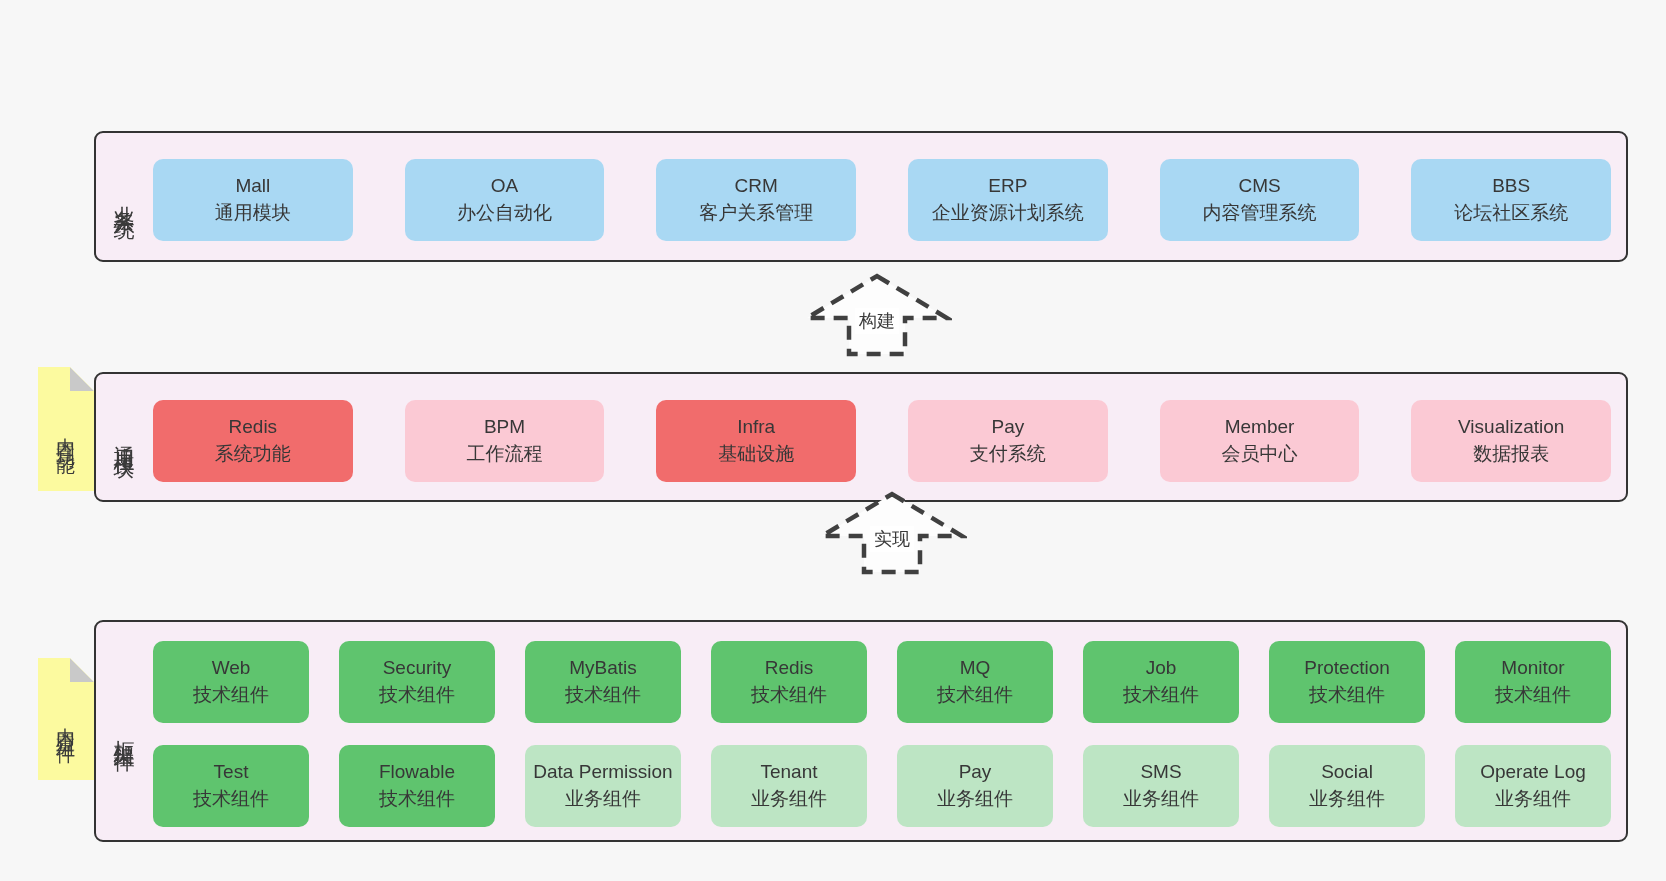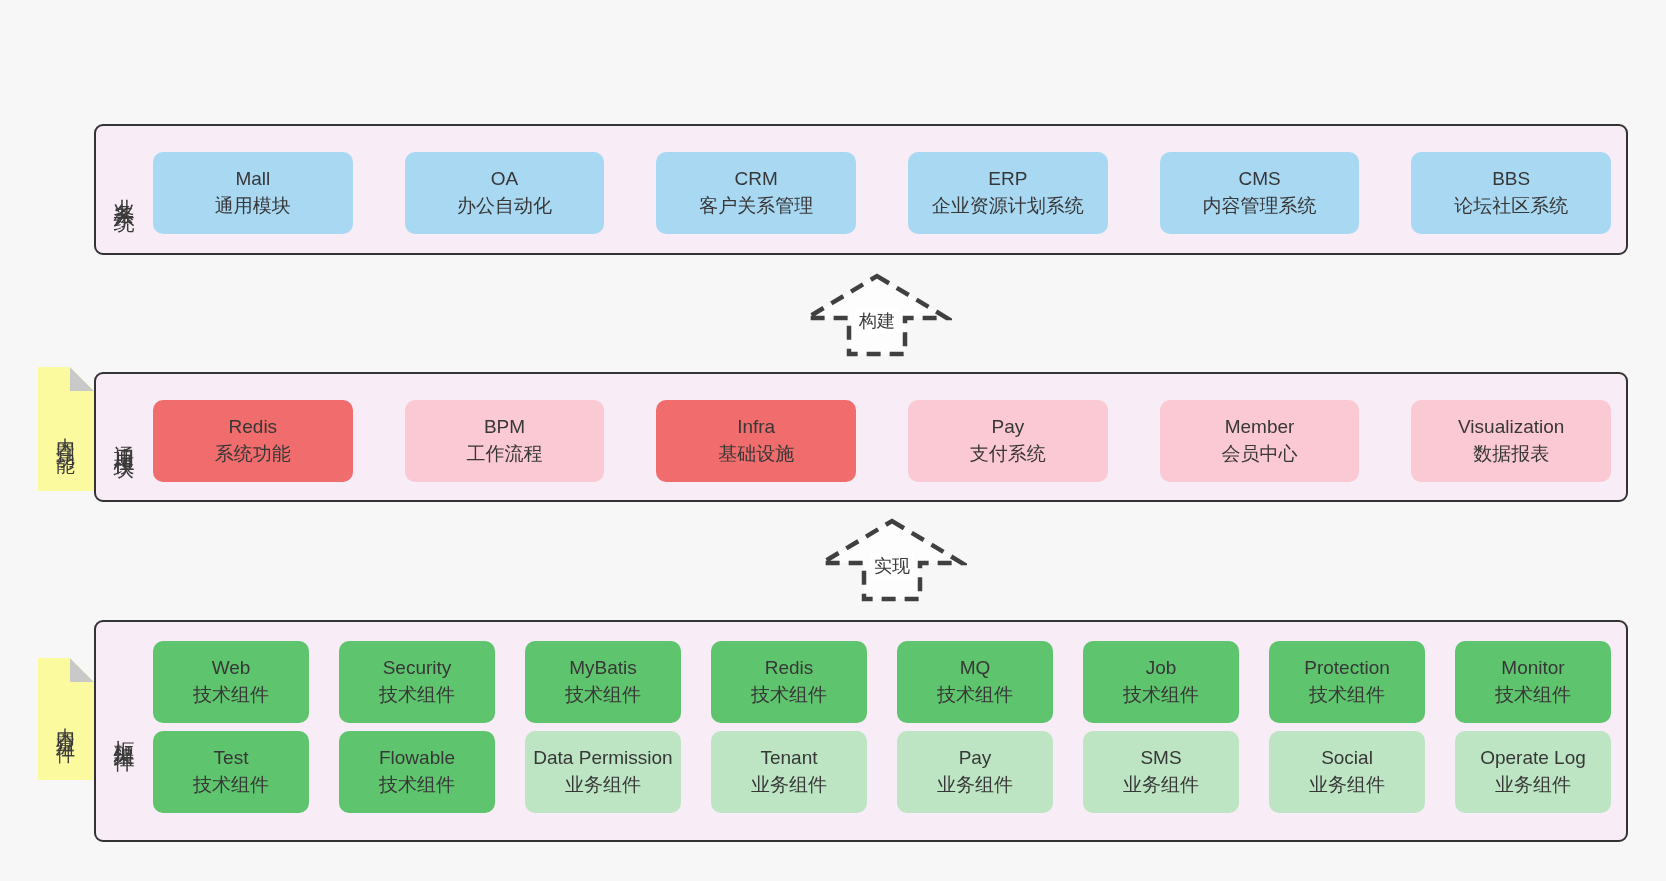--- a/index.html
+++ b/index.html
@@ -17,21 +17,21 @@
   
   .panel{
     position:absolute;
     left:94px;width:1534px;
     box-sizing:border-box;
     background:#f8edf6;
     border:2px solid #333333;
     border-radius:9px;
     display:flex;
   }
-  .panel-business{top:124px;height:131px;}
+  .panel-business{top:131px;height:131px;}
   .panel-modules{top:372px;height:130px;}
   .panel-components{top:620px;height:222px;}
   .panel-label{
     width:57px;
     display:flex;align-items:center;justify-content:center;
     font-size:21px;color:#3a3a3a;
     writing-mode:vertical-rl;text-orientation:upright;
     letter-spacing:4px;
     line-height:1;
   }
@@ -39,21 +39,21 @@
     flex:1;
     display:flex;
     padding-right:15px;
   }
   .row6{
     flex:1;display:flex;gap:52px;
     margin-top:26px;height:82px;
   }
   .rows-wrap{
     flex:1;display:flex;flex-direction:column;
-    margin-top:19px;gap:8px;
+    margin-top:19px;gap:22px;
   }
   .row8{
     display:flex;gap:30px;height:82px;
   }
   
   .box{
     flex:1 1 0;
     border-radius:10px;
     display:flex;flex-direction:column;
     align-items:center;justify-content:center;
@@ -75,21 +75,21 @@
   .arrow svg{position:absolute;left:0;top:0;}
   .arrow-label{
     position:absolute;
     left:50%;top:36px;transform:translateX(-50%);
     background:#ffffff;
     padding:1px 4px;
     font-size:18px;color:#3a3a3a;
     white-space:nowrap;
   }
   .arrow-build{left:802px;top:272px;}
-  .arrow-implement{left:817px;top:517px;}
+  .arrow-implement{left:817px;top:490px;}
   
   .sticky{
     position:absolute;
     left:38px;width:56px;
     background:#fcfa9f;
     clip-path:polygon(0 0,calc(100% - 24px) 0,100% 24px,100% 100%,0 100%);
     display:flex;align-items:center;justify-content:center;
   }
   .sticky-features{top:367px;height:124px;}
   .sticky-components{top:658px;height:122px;}

